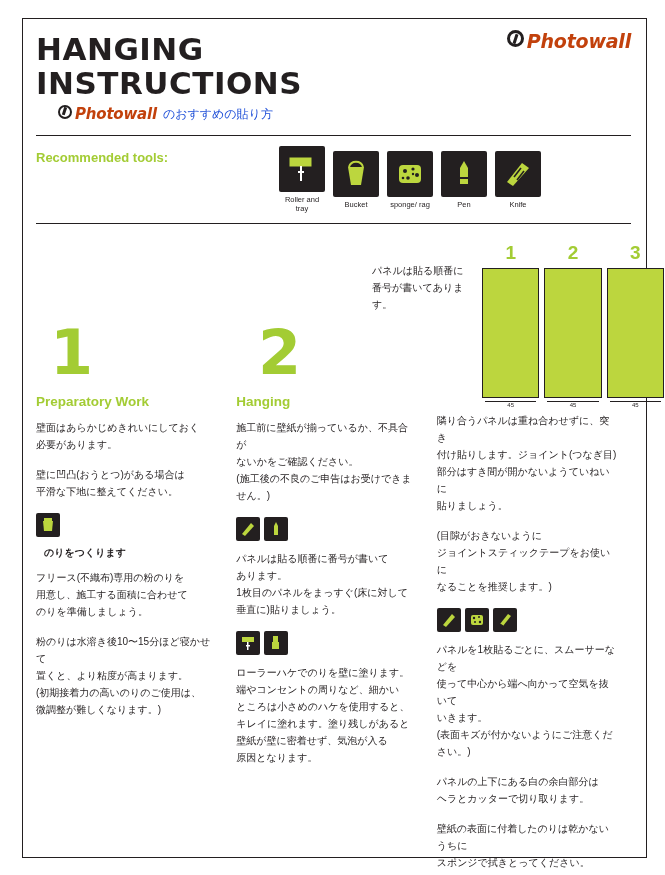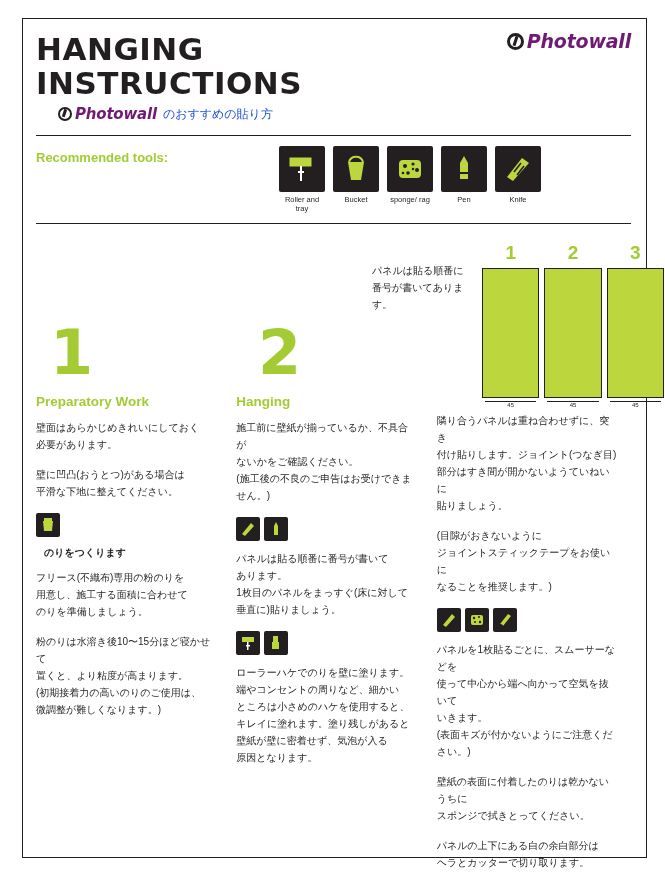--- a/index.html
+++ b/index.html
@@ -47,27 +47,26 @@
     align-items: center;
     gap: 6px;
     margin: 7px 0 0 22px;
   }
   .subtitle-text {
     font-size: 12px;
     color: #1d4ed8;
   }
   .brand-logo {
     display: inline-flex;
-    align-items: center;
     gap: 3px;
     font-family: "DejaVu Sans", sans-serif;
     font-weight: bold;
     font-style: italic;
     font-size: 15px;
-    color: #701a75;
+    color: #c2410c;
     letter-spacing: -0.2px;
   }
   .brand-logo .ring {
     width: 14px;
     height: 14px;
     border: 2.5px solid #231f20;
     border-radius: 50%;
     position: relative;
     display: inline-block;
   }
@@ -106,20 +105,21 @@
   .tools-label {
     color: #a3cc34;
     font-weight: bold;
     font-size: 13px;
     width: 215px;
     padding-top: 4px;
   }
   .tools-icons {
     display: flex;
     gap: 8px;
+    align-items: center;
   }
   .tool {
     width: 46px;
     text-align: center;
   }
   .tool-box {
     width: 46px;
     height: 46px;
     background: #231f20;
     border-radius: 2px;
@@ -473,20 +473,20 @@
           <svg width="18" height="18" viewBox="0 0 18 18">
             <path d="M4 13 L12 3 L15 5 L7 15 Z" fill="#bcd63e"></path>
             <path d="M4 13 L7 15" stroke="#231f20" stroke-width="1.2"></path>
           </svg>
         </div>
       </div>
       <p style="white-space:pre-line">パネルを1枚貼るごとに、スムーサーなどを
 使って中心から端へ向かって空気を抜いて
 いきます。
 (表面キズが付かないようにご注意ください。)</p>
+      <p style="white-space:pre-line">パネルの上下にある白の余白部分は
+ヘラとカッターで切り取ります。</p>
       <p style="white-space:pre-line">壁紙の表面に付着したのりは乾かないうちに
 スポンジで拭きとってください。</p>
-      <p style="white-space:pre-line">パネルの上下にある白の余白部分は
-ヘラとカッターで切り取ります。</p>
     </div>
 
   </div>
 </div>
 
 </body></html>

